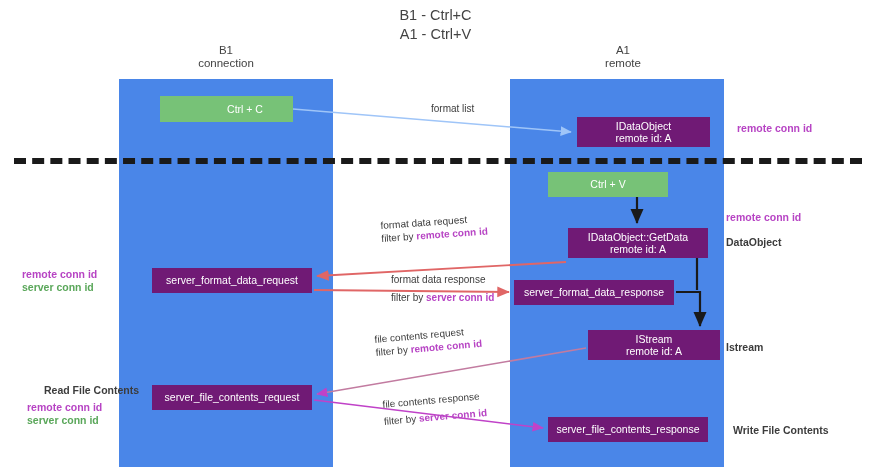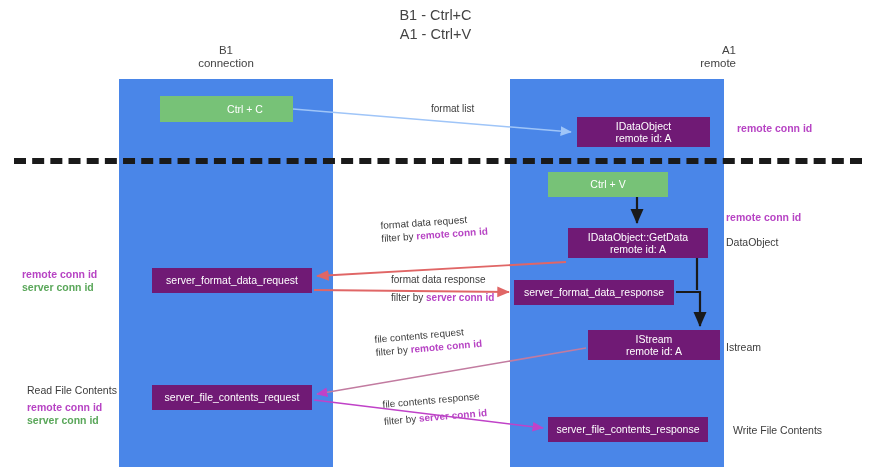--- a/index.html
+++ b/index.html
@@ -17,21 +17,21 @@
   .column{position:absolute;background:#4a86e8;}
   #col-b1{left:119px;top:79px;width:214px;height:388px;}
   #col-a1{left:510px;top:79px;width:214px;height:388px;}
 
   
   .col-header{
     position:absolute;text-align:center;font-size:11.5px;
     line-height:13px;color:#434343;
   }
   #hdr-b1{left:130px;top:44px;width:192px;}
-  #hdr-a1{left:544px;top:44px;width:192px;text-align:right;}
+  #hdr-a1{left:527px;top:44px;width:192px;}
   .col-header .h-name{display:block;}
   .col-header .h-sub{display:block;}
 
   
   #title{
     position:absolute;left:0;top:6px;width:871px;text-align:center;
     font-size:14.5px;line-height:19px;color:#434343;
   }
   #title span{display:block;}
 
@@ -53,29 +53,29 @@
   #box-sfdreq{left:152px;top:268px;width:160px;height:25px;}
   #box-sfdresp{left:514px;top:280px;width:160px;height:25px;}
   #box-istream{left:588px;top:330px;width:132px;height:30px;}
   #box-sfcreq{left:152px;top:385px;width:160px;height:25px;}
   #box-sfcresp{left:548px;top:417px;width:160px;height:25px;}
 
   
   .side-note{position:absolute;font-size:10.5px;line-height:13px;z-index:7;}
   .purple{color:#b744c4;font-weight:bold;}
   .green-txt{color:#5aa75a;font-weight:bold;}
-  .plain{color:#3c3c3c;font-weight:normal;}
+  .plain{color:#3c3c3c;font-weight:bold;}
 
   #note-remote-1{left:737px;top:122px;}
   #note-remote-2{left:726px;top:211px;}
   #note-dataobject{left:726px;top:236px;}
   #note-istream{left:726px;top:341px;}
   #note-write{left:733px;top:424px;}
   #note-left-1{left:22px;top:268px;}
-  #note-read{left:27px;top:384px;}
+  #note-read{left:44px;top:384px;}
   #note-left-2{left:27px;top:401px;}
 
   
   .edge-label{position:absolute;font-size:10px;line-height:13px;z-index:8;
     color:#3c3c3c;white-space:nowrap;}
   .edge-label .hl{font-weight:bold;}
 
   #lbl-formatlist{left:399px;top:102px;padding-left:32px;}
 
   #lbl-fdreq{left:380px;top:219px;transform:rotate(-4deg);transform-origin:left top;}

